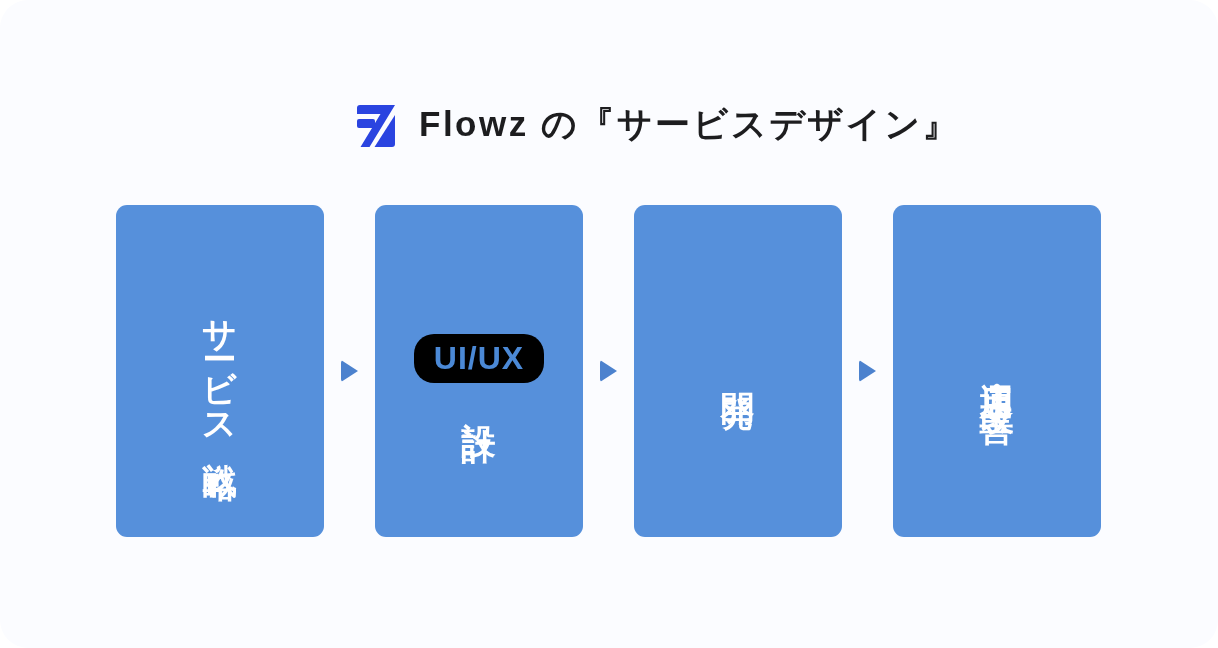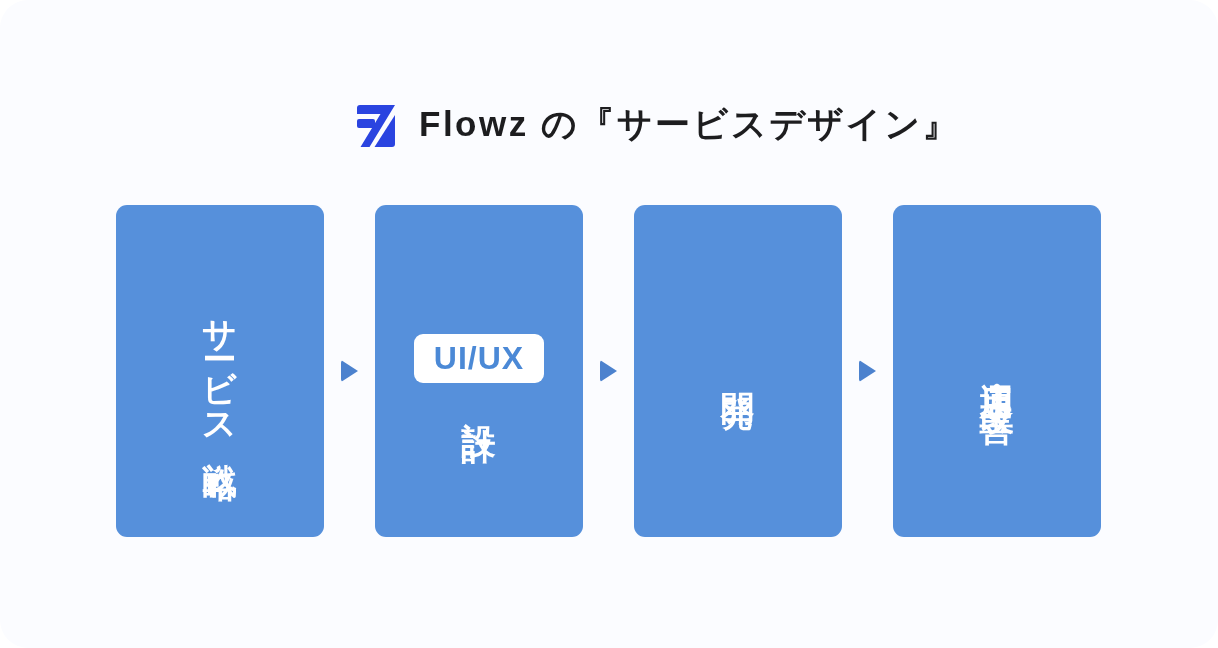--- a/index.html
+++ b/index.html
@@ -72,27 +72,27 @@
     writing-mode: vertical-rl;
     text-orientation: mixed;
     color: #FFFFFF;
     font-size: 34px;
     font-weight: 700;
     letter-spacing: 0.18em;
     line-height: 1;
     white-space: nowrap;
   }
   .badge {
-    background: #ffffff;
+    background: #000000;
     color: #4B89D6;
     font-size: 32px;
     font-weight: 700;
     letter-spacing: 1px;
     padding: 6px 20px;
-    border-radius: 9px;
+    border-radius: 20px;
     line-height: 1.15;
   }
   .arrow-slot {
     width: 51px;
     display: flex;
     justify-content: center;
     align-items: center;
   }
   .arrow {
     width: 0;

